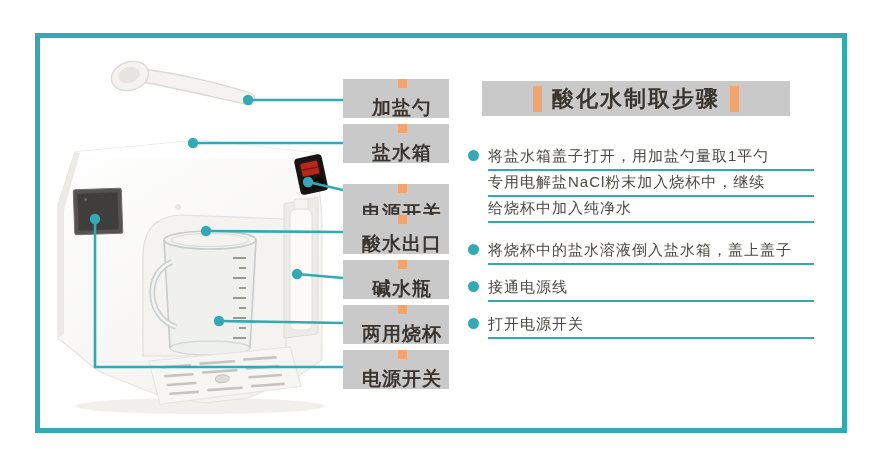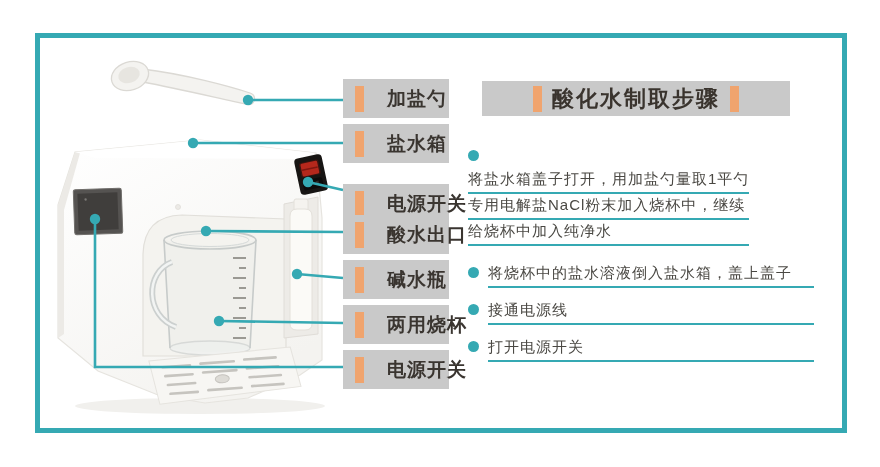--- a/index.html
+++ b/index.html
@@ -4,32 +4,32 @@
 <style>
   html,body{margin:0;padding:0;background:#ffffff;width:880px;height:467px;overflow:hidden;
     font-family:"Liberation Sans","DejaVu Sans",sans-serif;}
   .canvas{position:relative;width:880px;height:467px;background:#ffffff;}
   .frame{position:absolute;left:35px;top:33px;width:812px;height:400px;box-sizing:border-box;
     border:5px solid #35A9B3;}
   .art{position:absolute;left:0;top:0;width:880px;height:467px;}
 
   
   .label-box{position:absolute;left:343px;width:106px;height:39px;background:#C9C9C9;
-    display:flex;align-items:center;padding-left:12px;box-sizing:border-box;gap:23px;}
+    display:flex;align-items:center;padding-left:12px;box-sizing:border-box;gap:7px;flex-direction:column;}
   .accent-bar{display:inline-block;width:9px;height:26px;background:#F0A46E;flex:0 0 9px;}
   .label-text{font-size:19px;font-weight:bold;color:#3A3530;letter-spacing:1px;white-space:nowrap;}
 
   
   .title-bar{position:absolute;left:482px;top:81px;width:308px;height:35px;background:#C9C9C9;
     display:flex;align-items:center;justify-content:center;gap:10px;}
   .title-text{font-size:22px;font-weight:bold;color:#3A342E;letter-spacing:2px;white-space:nowrap;}
 
   .steps{position:absolute;left:468px;top:147px;width:346px;}
   .step{display:flex;align-items:flex-start;gap:9px;margin-bottom:11px;}
-  .step.first{margin-bottom:16px;flex-direction:column;}
+  .step.first{margin-bottom:16px;}
   .bullet{flex:0 0 11px;width:11px;height:11px;border-radius:50%;background:#35A9B3;margin-top:3px;}
   .lines{flex:1;}
   .line{font-size:15px;line-height:18px;letter-spacing:1px;color:#4A4843;
     border-bottom:2px solid #35A9B3;padding-bottom:4px;margin-bottom:2px;white-space:nowrap;}
 </style>
 </head>
 <body>
 
 <div class="canvas">
 

